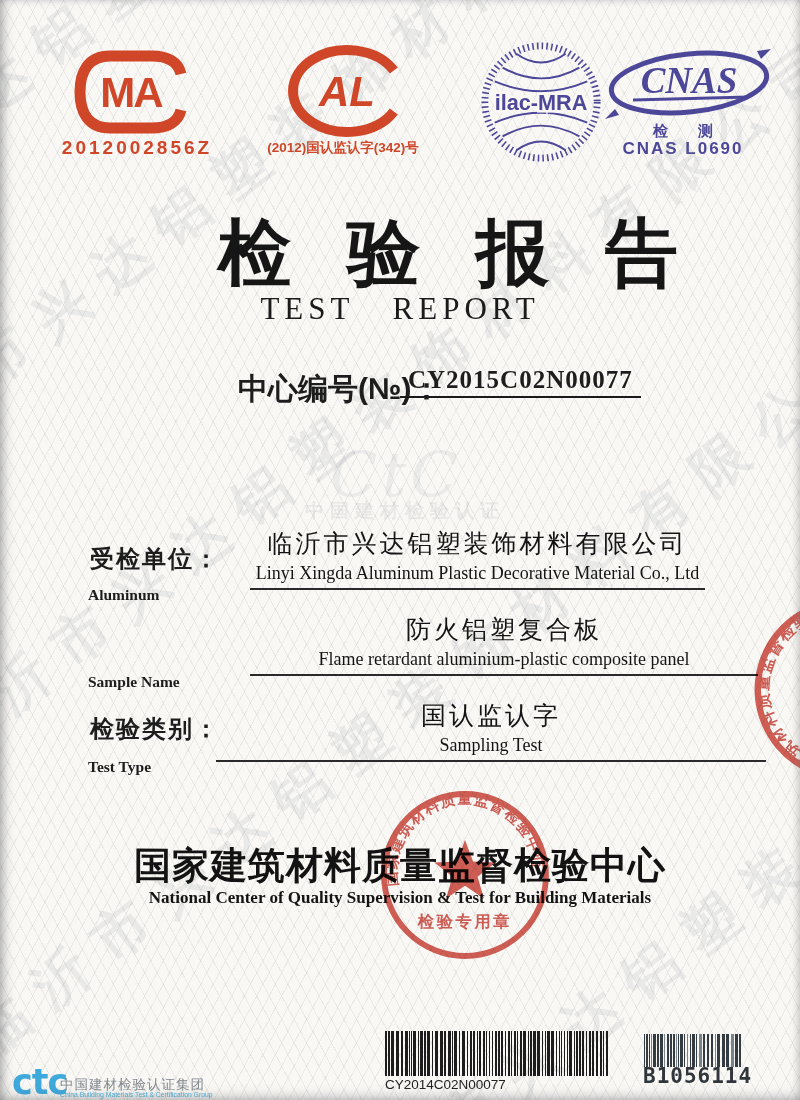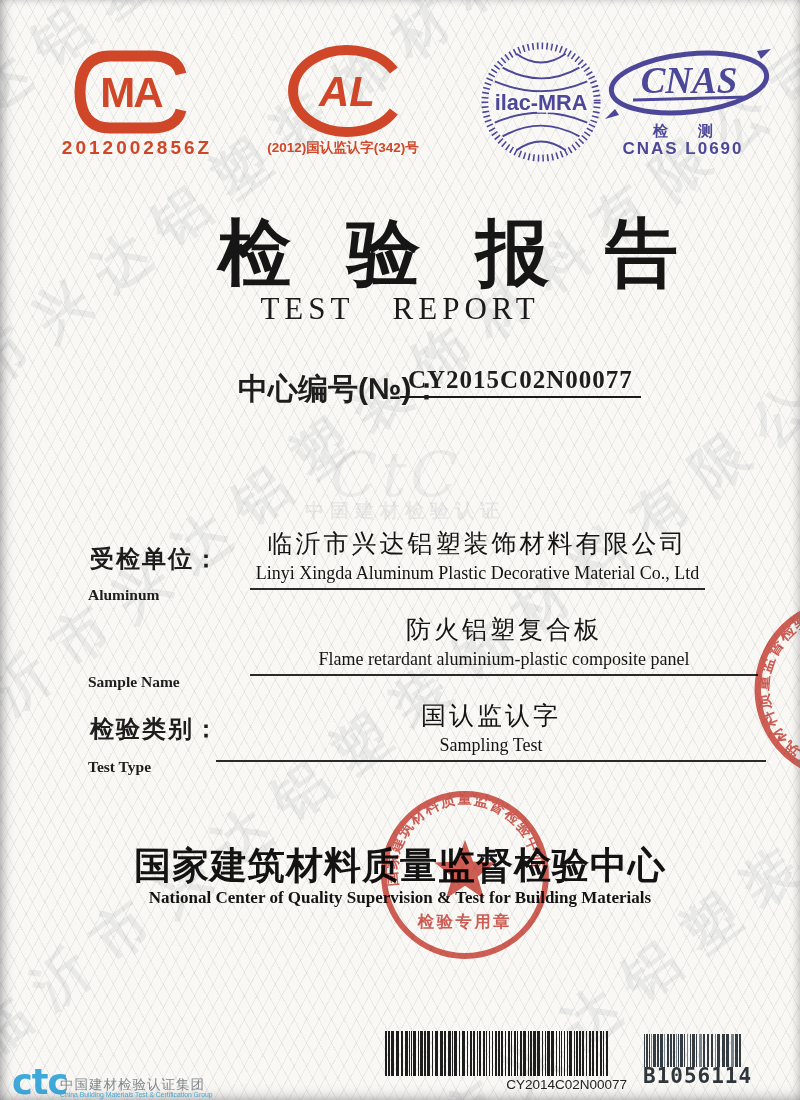--- a/index.html
+++ b/index.html
@@ -60,21 +60,21 @@
   #ctc-logo{left:12px;top:1062px;font-size:35px;font-weight:900;color:#3fa9dc;letter-spacing:-1px;
     font-family:"DejaVu Sans", sans-serif;z-index:2;}
   #ctc-cn{left:60px;top:1076px;font-size:13.5px;font-weight:normal;color:#82878c;letter-spacing:1px;z-index:2;}
   #ctc-en{left:60px;top:1091px;font-size:6.8px;color:#49b4e0;z-index:2;}
   .barcode{z-index:2;font-size:0;line-height:0;overflow:hidden;white-space:nowrap;}
   .barcode i{display:inline-block;height:100%;background:#1d1d1d;vertical-align:top;}
   #barcode-main{left:385px;top:1031px;width:242px;height:45px;}
   #barcode-side{left:644px;top:1034px;width:114px;height:33px;}
   #barcode-side i{background:#343c42;}
   #barcode-side i:nth-child(4n){background:#76858d;}
-  #barcode-main-text{left:385px;top:1077px;width:242px;text-align:right;font-size:13.5px;color:#222;z-index:2;}
+  #barcode-main-text{left:385px;top:1077px;width:242px;text-align:left;font-size:13.5px;color:#222;z-index:2;}
   #barcode-side-text{left:643px;top:1064px;font-family:"DejaVu Sans Mono", monospace;font-size:21px;
     font-weight:bold;letter-spacing:1px;color:#30363b;z-index:2;}
   svg{display:block;overflow:visible;}
 </style>
 </head>
 <body>
 
 <div id="page">
 
   <div class="abs wm-line" style="left:-260px;top:250px">临沂市兴达铝塑装饰材料有限公司</div>

